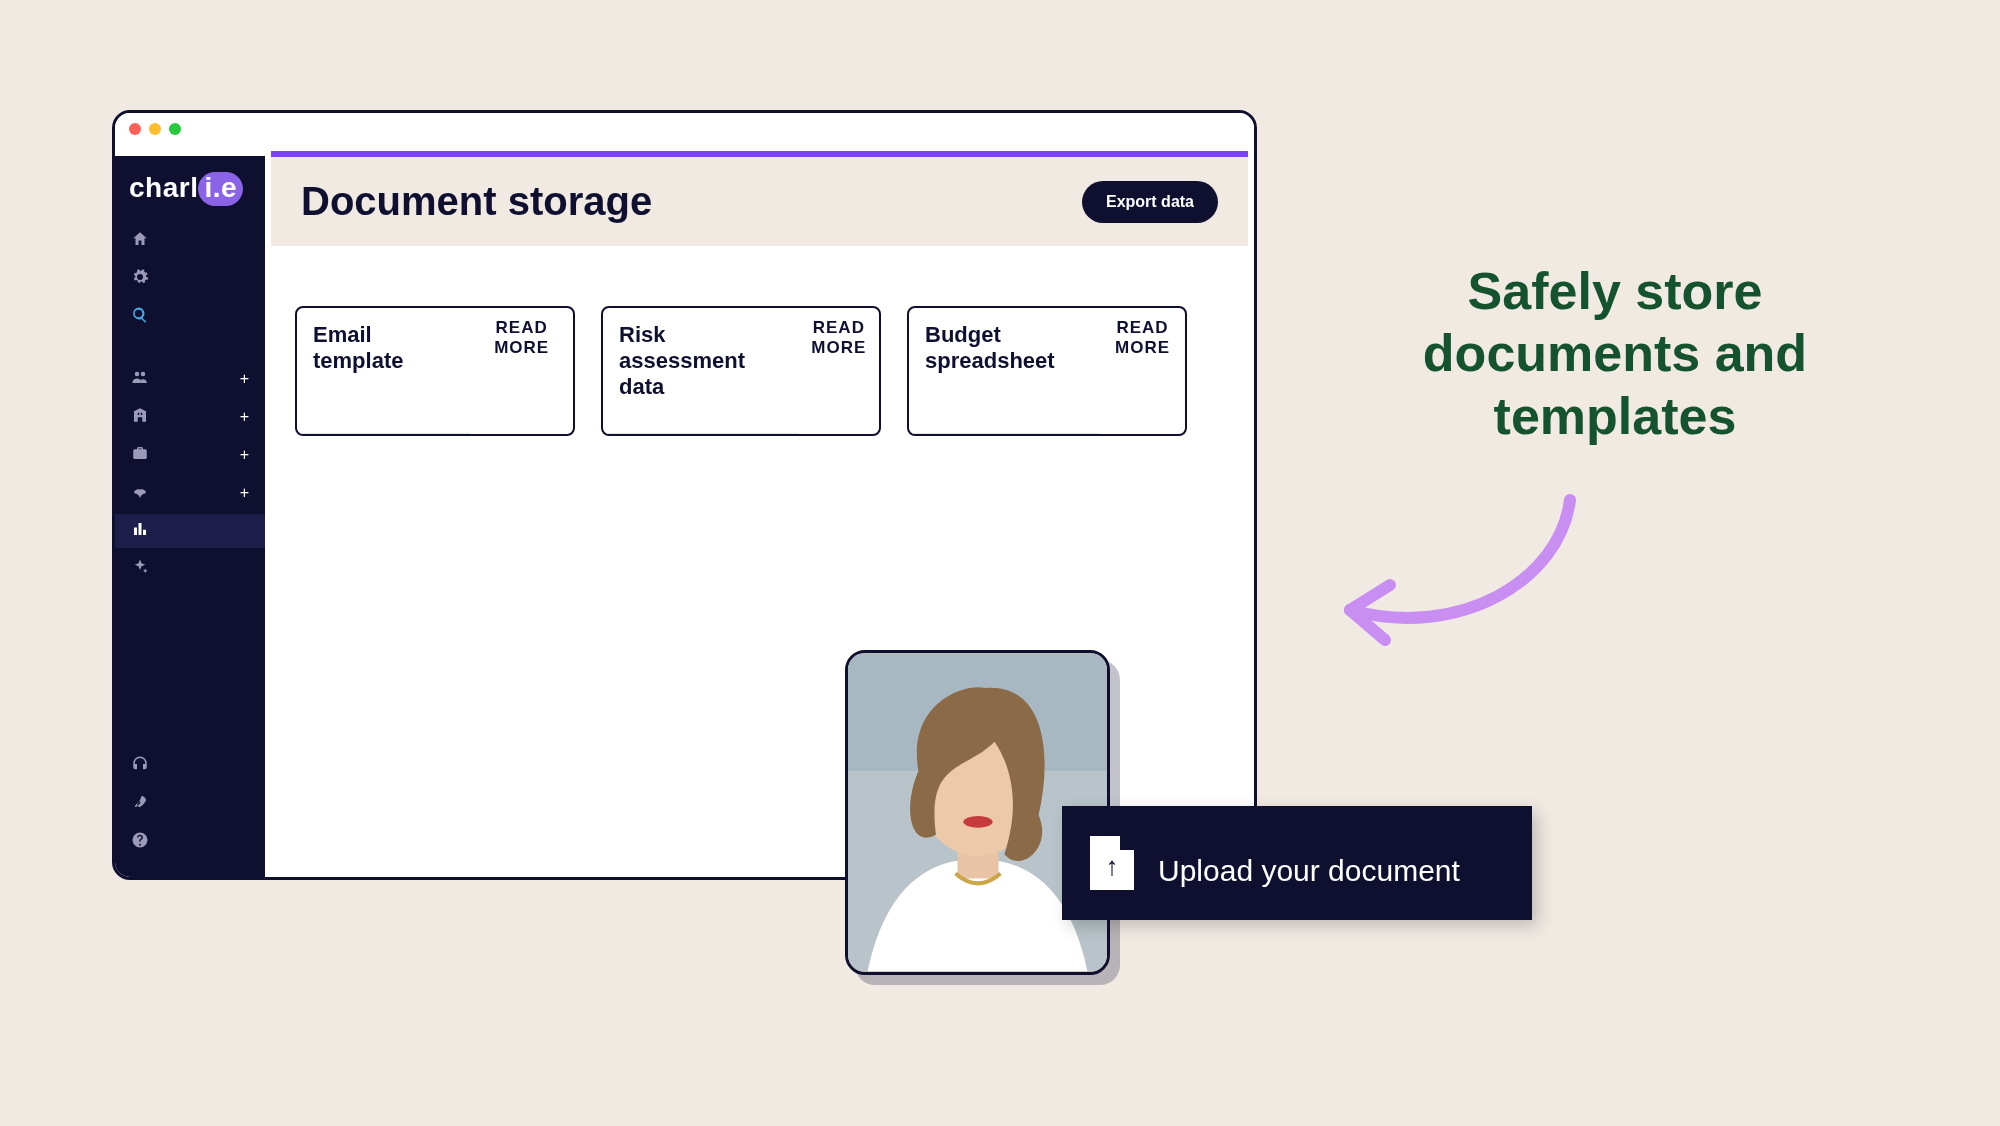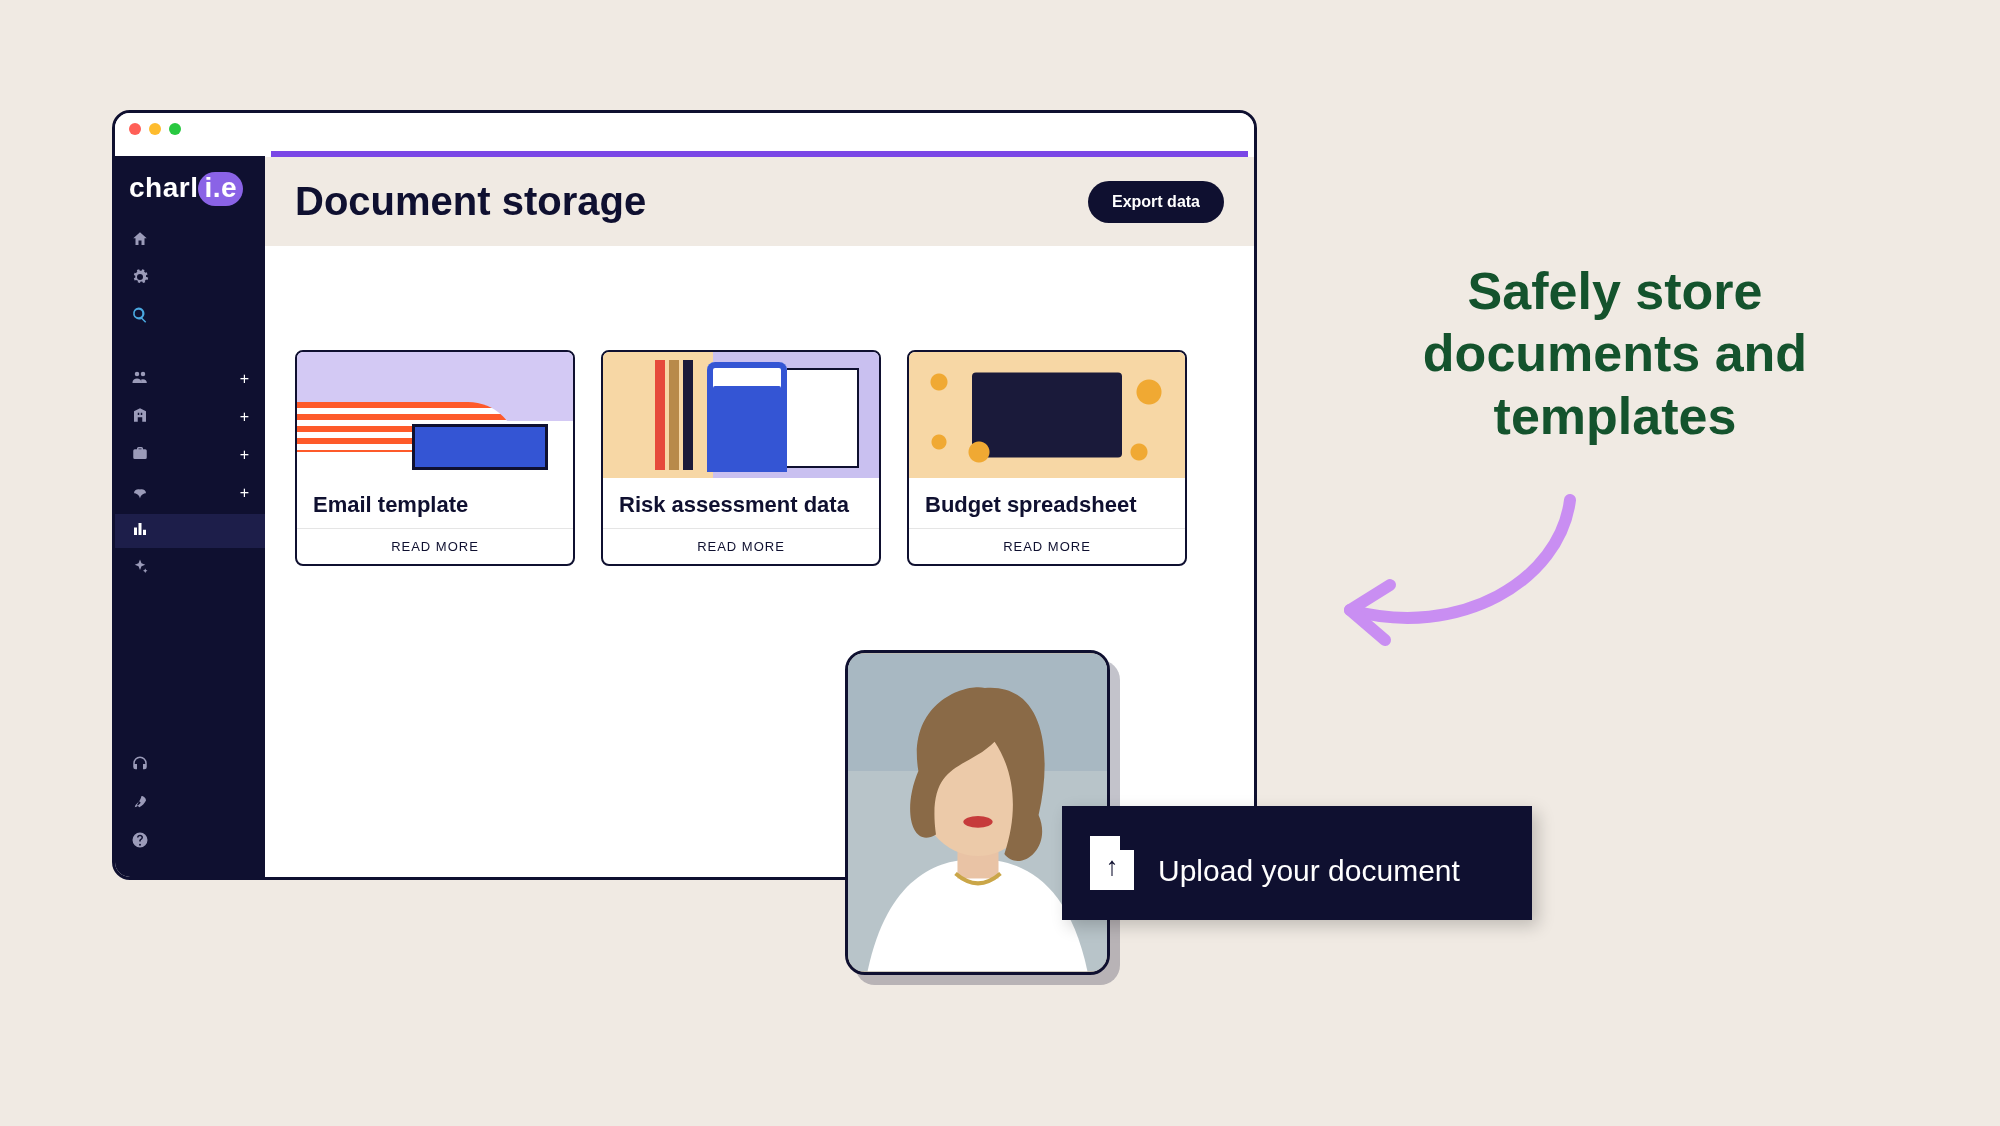--- a/index.html
+++ b/index.html
@@ -88,21 +88,21 @@
     flex-direction: column;
     background: #fff;
   }
   .top-purple-bar {
     height: 6px;
     background: #7a47e6;
     margin: 6px 6px 0 6px;
   }
   .header-band {
     background: #f0eae3;
-    margin: 0 0;
+    margin: 0 6px;
     padding: 22px 30px;
     display: flex;
     align-items: center;
     justify-content: space-between;
   }
   .page-title {
     font-size: 40px;
     font-weight: 800;
     color: #0f1030;
   }
@@ -121,40 +121,39 @@
     display: flex;
     gap: 26px;
     padding: 60px 30px 30px 30px;
   }
   .doc-card {
     width: 280px;
     border: 2px solid #0f1030;
     border-radius: 8px;
     overflow: hidden;
     display: flex;
-    flex-direction: column;
+    flex-direction: row;
     background: #fff;
-    margin-top: 44px;
   }
   .doc-card-img {
     height: 126px;
     position: relative;
     overflow: hidden;
   }
   .doc-card-title {
     padding: 14px 16px 10px 16px;
     font-size: 22px;
     font-weight: 600;
     color: #0f1030;
     border-bottom: 1px solid #e5e5e5;
   }
   .doc-card-readmore {
     text-align: center;
-    font-size: 13px;
-    font-weight: 400;
+    font-size: 17px;
+    font-weight: 700;
     letter-spacing: 1px;
     color: #0f1030;
     padding: 10px 0;
   }
 
   
   .illus-1 { background: linear-gradient(180deg, #d3c9f4 0%, #d3c9f4 55%, #fff 55%); }
   .illus-1::before {
     content: "";
     position: absolute; left: 0; bottom: 26px; width: 80%; height: 50px;

